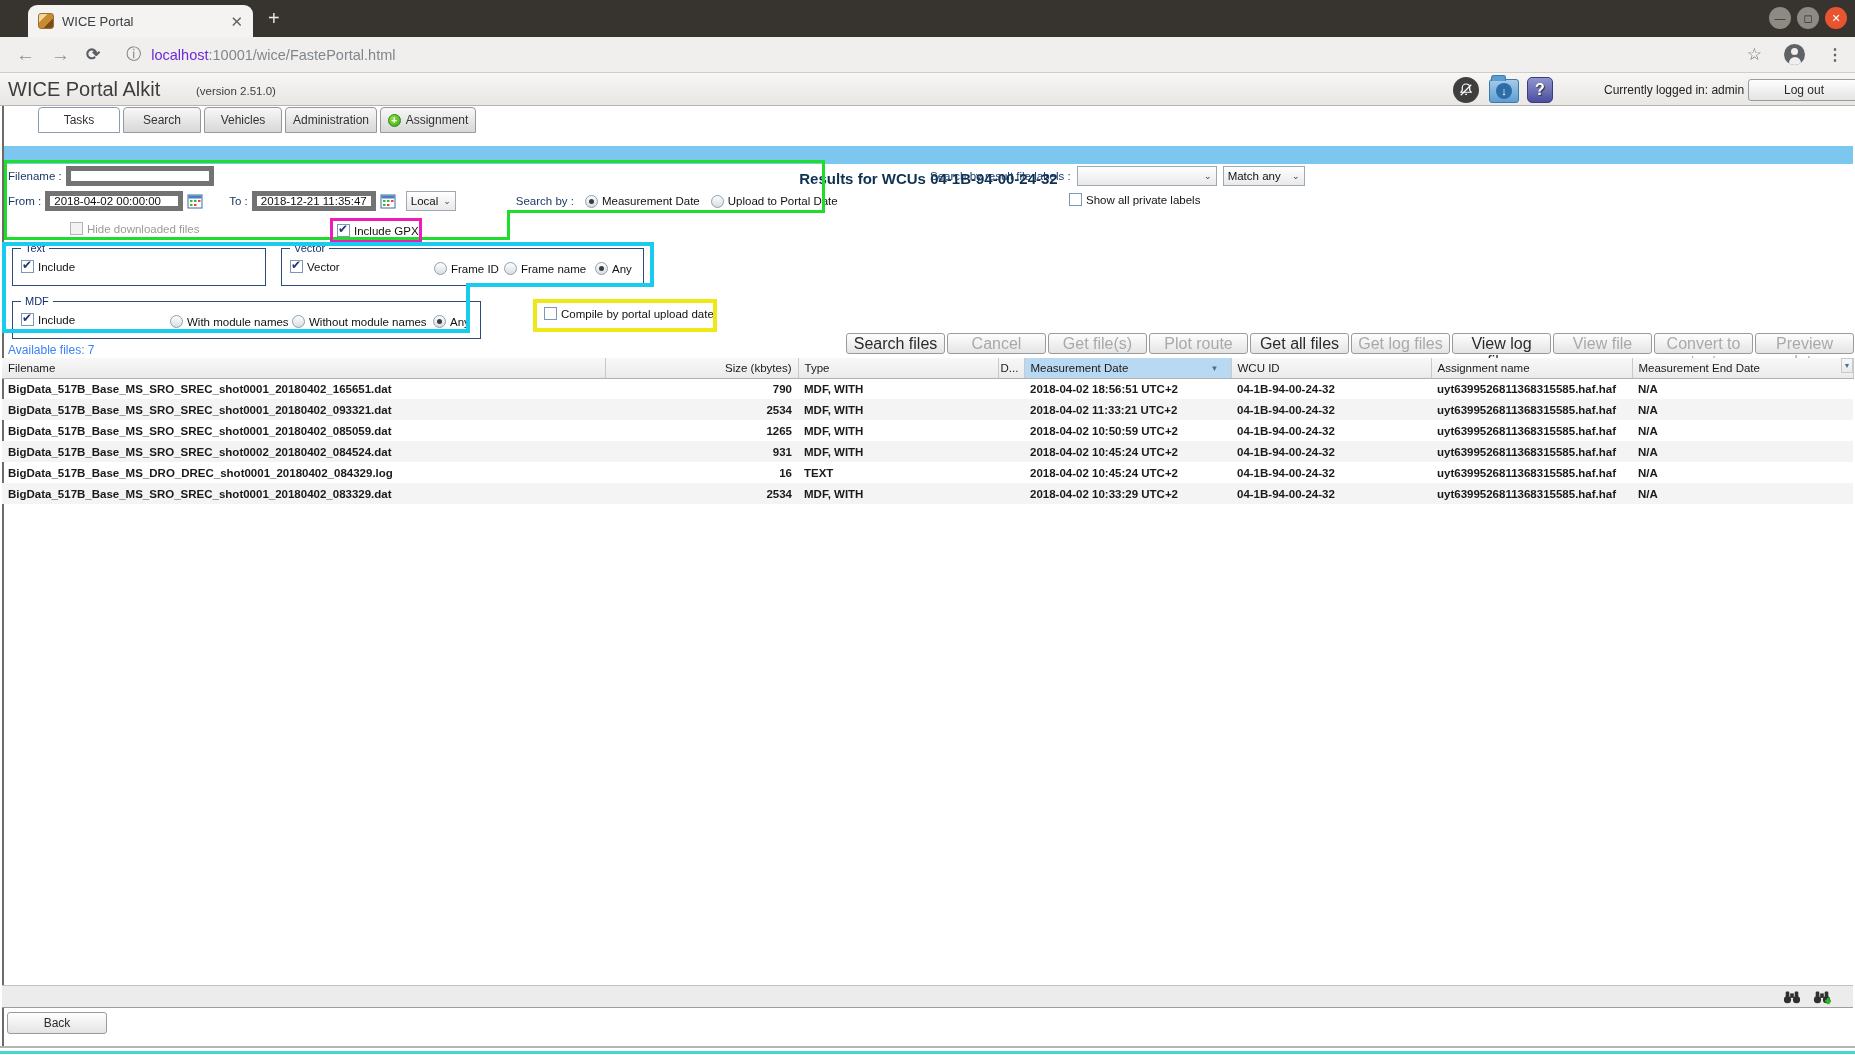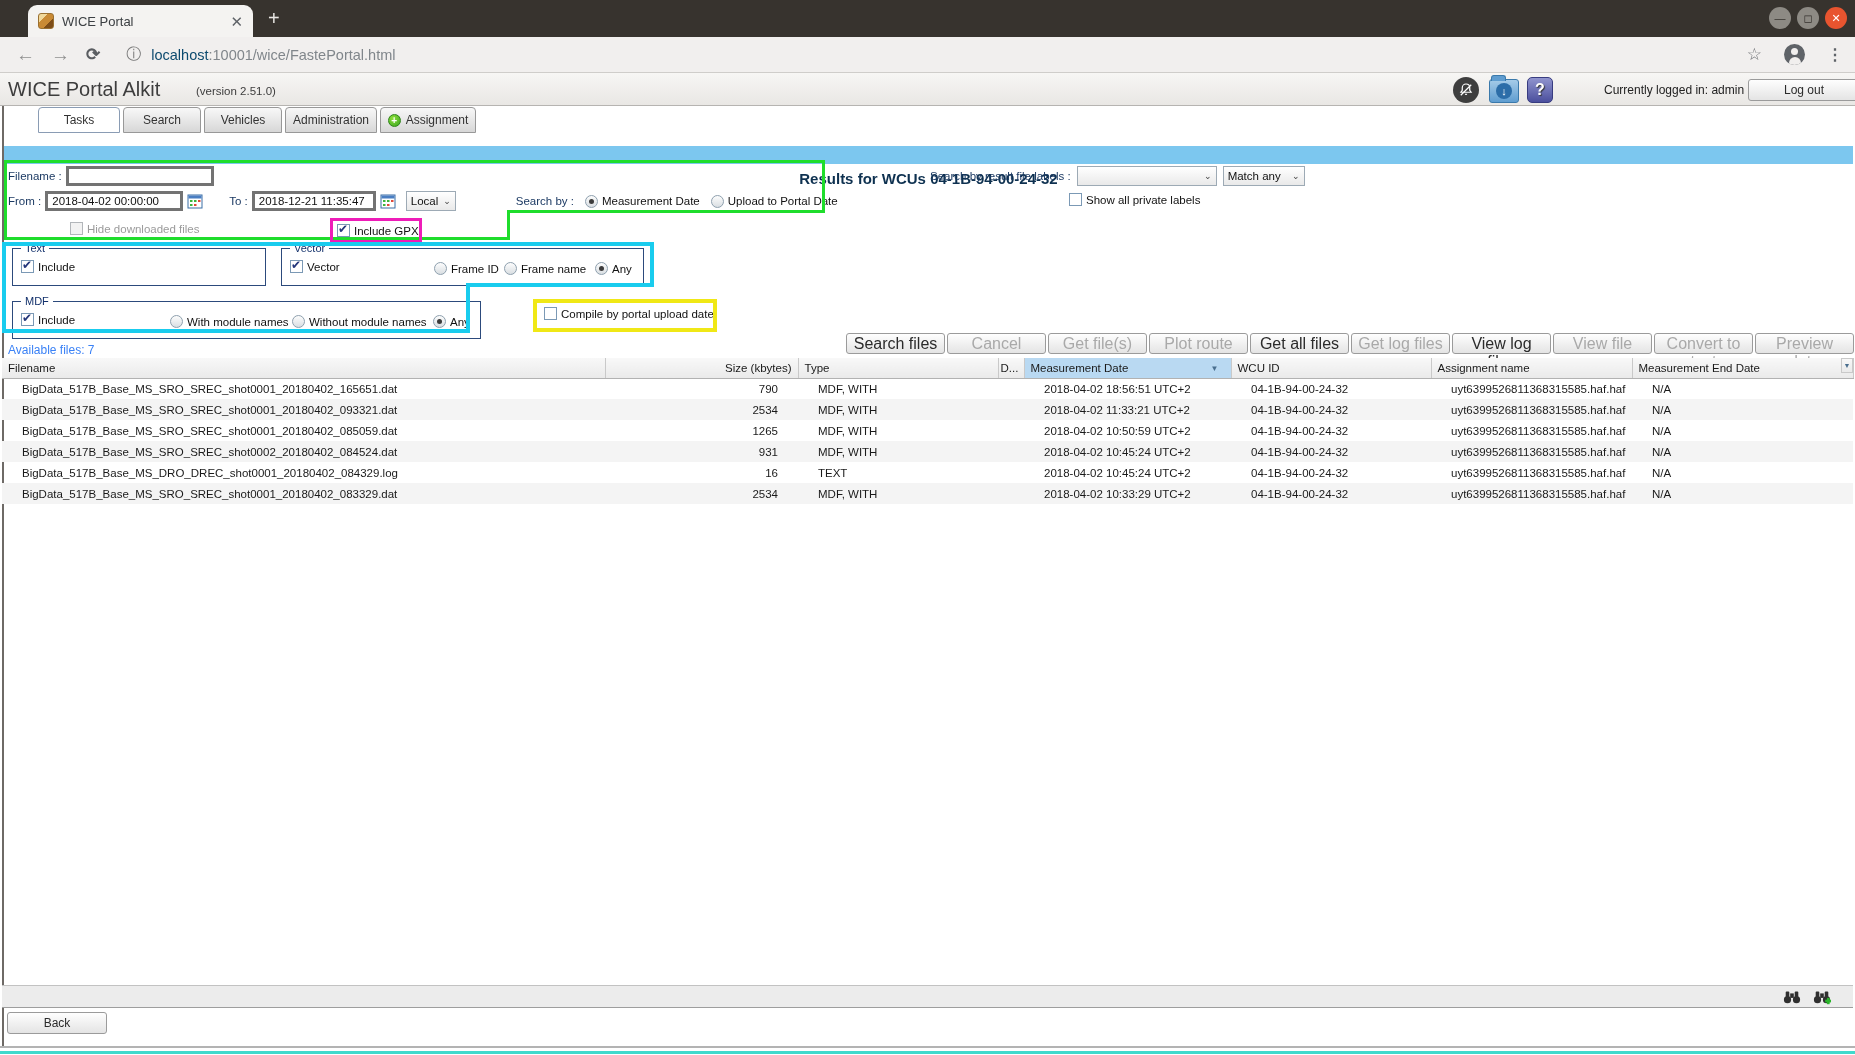--- a/index.html
+++ b/index.html
@@ -20,21 +20,21 @@
   .wbtn { width:22px; height:22px; border-radius:50%; background:#8d8a84; color:#34312c;
           display:flex; align-items:center; justify-content:center; font-size:11px; }
   .wbtn.close { background:#e8542f; color:#fff; }
 
   .toolbar { position:absolute; left:0; top:37px; width:100%; height:36px; background:#f1efee;
              border-bottom:1px solid #cfcdca; display:flex; align-items:center; }
   .navic { font-size:19px; color:#8f8f8f; margin-left:16px; }
   .reload { font-size:17px; color:#5a5d61; margin-left:16px; font-weight:bold; }
   .urlinfo { font-size:15px; color:#777; margin-left:26px; }
   .urltext { font-size:14.5px; margin-left:10px; white-space:nowrap; }
-  .urlhost { color:#0c4a6e; }
+  .urlhost { color:#6d28d9; }
   .urlrest { color:#80868b; }
   .tb-right { margin-left:auto; display:flex; align-items:center; gap:22px; margin-right:12px; }
   .star { font-size:17px; color:#6f7276; }
   .avatar { width:21px; height:21px; border-radius:50%; background:#5f6368; position:relative; overflow:hidden; }
   .avatar::before { content:""; position:absolute; left:7px; top:4px; width:7px; height:7px; border-radius:50%; background:#f1efee; }
   .avatar::after { content:""; position:absolute; left:4.5px; top:13px; width:12px; height:8px; border-radius:6px 6px 0 0; background:#f1efee; }
   .kebab { font-size:16px; color:#5f6368; font-weight:bold; letter-spacing:0; }
 
   
   .appheader { position:absolute; left:0; top:73px; width:100%; height:33px;
@@ -74,21 +74,21 @@
   .grayline { position:absolute; left:0; top:1046px; width:1855px; height:2px; background:#b3b3b3; }
   .tealline { position:absolute; left:0; top:1051px; width:1855px; height:3px; background:#40d9cc; }
 
   
   .bluebar { position:absolute; left:4px; top:146px; width:1849px; height:18px; background:#7cc7ef;
              display:flex; align-items:center; justify-content:center; }
   .bluebar span { font-size:15px; font-weight:bold; color:#0e3150;margin-top:46px; }
 
   
   .flabel { color:#1c3a63; font-size:11.5px; white-space:nowrap; }
-  .txt { border:3px solid #737373; height:20px; font-size:11.5px; padding:0 4px; color:#111;
+  .txt { border:5px solid #737373; height:20px; font-size:11.5px; padding:0 4px; color:#111;
          font-family:"Liberation Sans",sans-serif; }
   .frow { position:absolute; display:flex; align-items:center; gap:4px; }
   .calicon { width:16px; height:16px; display:inline-block; }
   .selbox { height:20px; border:1px solid #9daab5; background:linear-gradient(#fff,#e9e9e9);
             display:inline-flex; align-items:center; justify-content:space-between; padding:0 4px;
             font-size:11.5px; color:#111; }
   .sarr { font-size:9px; color:#444; margin-left:4px; }
   .cb { width:13px; height:13px; border:1px solid #7b99b5; background:#fff; display:inline-block;
         position:relative; flex:0 0 13px; }
   .cb.on::after { content:"\2714"; position:absolute; left:0px; top:-3px; font-size:12px; color:#24367a; }
@@ -109,22 +109,22 @@
   .btnrow .btn { width:99px; height:21px; font-size:16px; }
   .btn.on { color:#a9a9a9; }
 
   
   .tbl { position:absolute; left:2px; top:358px; width:1851px; border-collapse:collapse; table-layout:fixed; }
   .tbl th { height:20px; font-size:11.5px; font-weight:normal; color:#1a1a1a; text-align:left;
             padding:0 6px; background:linear-gradient(#f8f8f8,#eaeaea); border-right:1px solid #c9c9c9;
             border-bottom:1px solid #b2b2b2; white-space:nowrap; overflow:hidden; position:relative; }
   .tbl th.selcol { background:#b9d9f2; }
   .sortarr { position:absolute; right:12px; top:6px; font-size:8px; color:#4a6f8f; }
-  .tbl td { height:21px; font-size:11.5px; color:#1a1a1a; padding:0 20px; white-space:nowrap;
-            overflow:hidden; }
+  .tbl td { height:21px; font-size:11.5px; color:#1a1a1a; padding:0 6px; white-space:nowrap;
+            overflow:hidden;font-weight:bold; }
   .tbl td:nth-child(2) { text-align:right; }
   .tbl tbody tr:nth-child(even) { background:#f4f4f4; }
   .colpick { position:absolute; left:1841px; top:358px; width:12px; height:15px;
              background:linear-gradient(#f8f8f8,#eaeaea); border:1px solid #c9c9c9;
              font-size:7px; color:#4a6f8f; display:flex; align-items:center; justify-content:center; }
 
   
   .tfoot { position:absolute; left:2px; top:985px; width:1851px; height:23px; background:#ececec;
            border-top:1px solid #c2c2c2; border-bottom:1px solid #9e9e9e; }
   .binoc { position:absolute; top:3px; width:18px; height:16px; }

